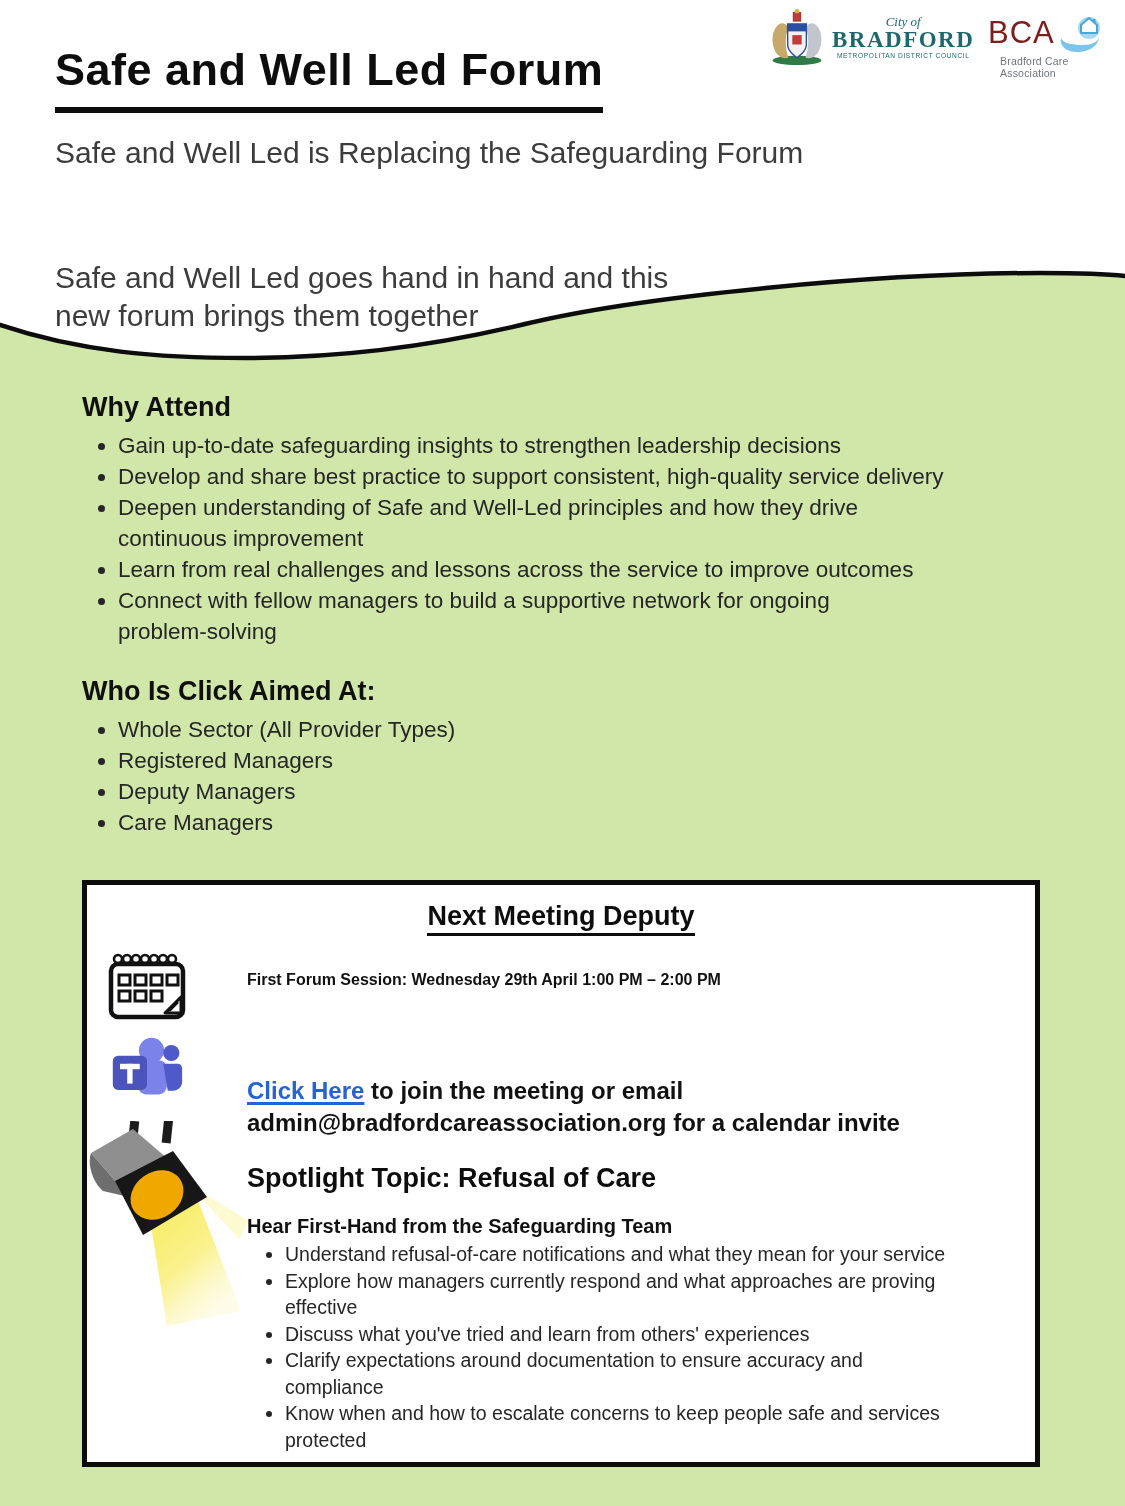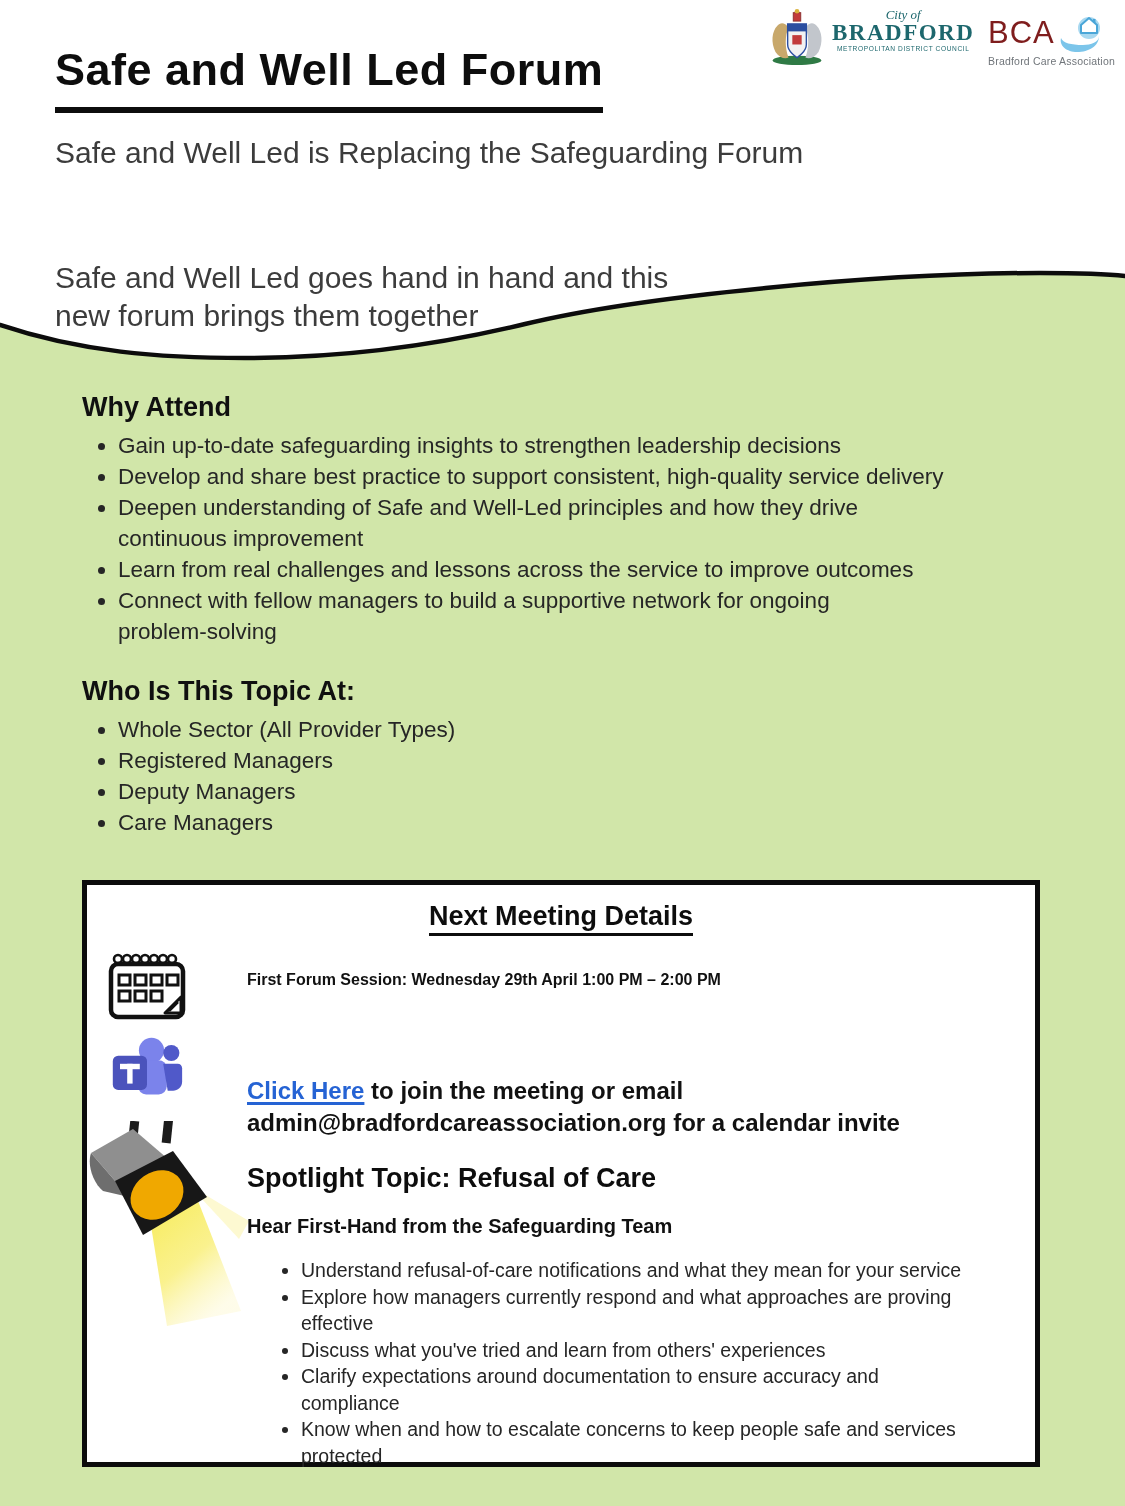--- a/index.html
+++ b/index.html
@@ -13,29 +13,29 @@
 
   
   .page-title{
     left:55px;top:44px;font-size:45px;font-weight:bold;color:#0d0d0d;
     border-bottom:6px solid #0d0d0d;padding-bottom:11px;letter-spacing:.5px;
   }
   .subtitle1{left:55px;top:136px;font-size:30px;color:#3c3c3c;}
   .subtitle2{left:55px;top:211px;font-size:30px;color:#3c3c3c;line-height:38px;margin-top:48px;}
 
   
-  .bradford-logo{left:768px;top:8px;display:flex;align-items:flex-start;gap:6px;}
+  .bradford-logo{left:768px;top:8px;display:flex;align-items:center;gap:6px;}
   .bradford-text{color:#1d676d;text-align:center;}
   .bradford-cityof{font-family:"Liberation Serif","DejaVu Serif",serif;font-style:italic;font-size:13px;line-height:13px;}
   .bradford-name{font-family:"Liberation Serif","DejaVu Serif",serif;font-weight:bold;font-size:23px;line-height:24px;letter-spacing:1.5px;}
   .bradford-sub{font-size:6.6px;letter-spacing:.6px;line-height:8px;}
   .bca-logo{left:988px;top:12px;text-align:left;}
   .bca-row{display:flex;align-items:flex-start;gap:2px;}
   .bca-abbr{font-size:31px;line-height:42px;font-weight:400;color:#7f1d1d;letter-spacing:1px;}
-  .bca-name{font-size:10.5px;color:#70757a;letter-spacing:.2px;margin-top:1px;}
+  .bca-name{font-size:10.5px;color:#70757a;letter-spacing:.2px;margin-top:1px;margin-left:12px;}
 
   
   .green-band{left:0;top:262px;width:1125px;height:1244px;background:#d1e6a9;}
   .wave-svg{left:0;top:260px;width:1125px;height:110px;display:block;}
 
   
   .sec-heading{font-size:27px;font-weight:bold;color:#101010;}
   .why-heading{left:82px;top:392px;}
   .green-list{list-style:disc;margin:0;padding-left:36px;color:#262626;
     font-size:22.5px;line-height:31px;}
@@ -53,21 +53,21 @@
   }
   .meeting-heading span{border-bottom:3.5px solid #0d0d0d;padding-bottom:2px;}
   .cal-icon{position:absolute;left:20px;top:66px;}
   .session-line{position:absolute;left:160px;top:86px;font-size:16px;font-weight:bold;color:#111;}
   .teams-icon{position:absolute;left:24px;top:150px;}
   .join-para{position:absolute;left:160px;top:158px;width:730px;font-size:24px;font-weight:bold;color:#111;line-height:32px;}
   .join-link{color:#2563d4;text-decoration:underline;text-decoration-thickness:2.5px;text-underline-offset:3px;cursor:pointer;}
   .spot-icon{position:absolute;left:2px;top:236px;}
   .spot-heading{position:absolute;left:160px;top:278px;font-size:27px;font-weight:bold;color:#0d0d0d;}
   .spot-sub{position:absolute;left:160px;top:330px;font-size:20px;font-weight:bold;color:#111;}
-  .spot-list{position:absolute;left:178px;top:356px;width:742px;list-style:disc;margin:16px;padding-left:20px;
+  .spot-list{position:absolute;left:178px;top:356px;width:742px;list-style:disc;margin:0;padding-left:20px;
     color:#262626;font-size:19.5px;line-height:26.5px;}
 </style>
 </head>
 <body>
 
 <div class="abs green-band"></div>
 <svg class="abs wave-svg" viewBox="0 0 1125 110" preserveAspectRatio="none">
   <path d="M0,65 C80,92 160,98 245,98 C340,98 430,87 525,64 C640,36 880,13 1040,13 C1075,13 1108,14 1125,16 L1125,0 L0,0 Z" fill="#ffffff"></path>
   <path d="M0,65 C80,92 160,98 245,98 C340,98 430,87 525,64 C640,36 880,13 1040,13 C1075,13 1108,14 1125,16" fill="none" stroke="#0c0c0c" stroke-width="4.5" stroke-linecap="round"></path>
 </svg>
@@ -107,26 +107,26 @@
 
 <div class="abs subtitle1">Safe and Well Led is Replacing the Safeguarding Forum</div>
 <div class="abs subtitle2 preline">Safe and Well Led goes hand in hand and this
 new forum brings them together</div>
 
 <div class="abs sec-heading why-heading">Why Attend</div>
 <ul class="abs green-list why-list preline"><li>Gain up-to-date safeguarding insights to strengthen leadership decisions</li><li>Develop and share best practice to support consistent, high-quality service delivery</li><li>Deepen understanding of Safe and Well-Led principles and how they drive
 continuous improvement</li><li>Learn from real challenges and lessons across the service to improve outcomes</li><li>Connect with fellow managers to build a supportive network for ongoing
 problem-solving</li></ul>
 
-<div class="abs sec-heading aim-heading">Who Is This Topic At:</div>
+<div class="abs sec-heading aim-heading">Who Is Click Aimed At:</div>
 <ul class="abs green-list aim-list preline"><li>Whole Sector (All Provider Types)</li><li>Registered Managers</li><li>Deputy Managers</li><li>Care Managers</li></ul>
 
 <div class="abs meeting-box">
   <div class="meeting-heading">
-    <span>Next Meeting Details</span>
+    <span>Next Meeting Deputy</span>
   </div>
 
   <svg class="cal-icon" width="80" height="70" viewBox="0 0 80 70">
     <g stroke="#111" stroke-width="2.6" fill="none">
       <circle cx="11" cy="8" r="4"></circle>
         <circle cx="20" cy="8" r="4"></circle>
       <circle cx="29" cy="8" r="4"></circle>
         <circle cx="38" cy="8" r="4"></circle>
       <circle cx="47" cy="8" r="4"></circle>
         <circle cx="56" cy="8" r="4"></circle>

